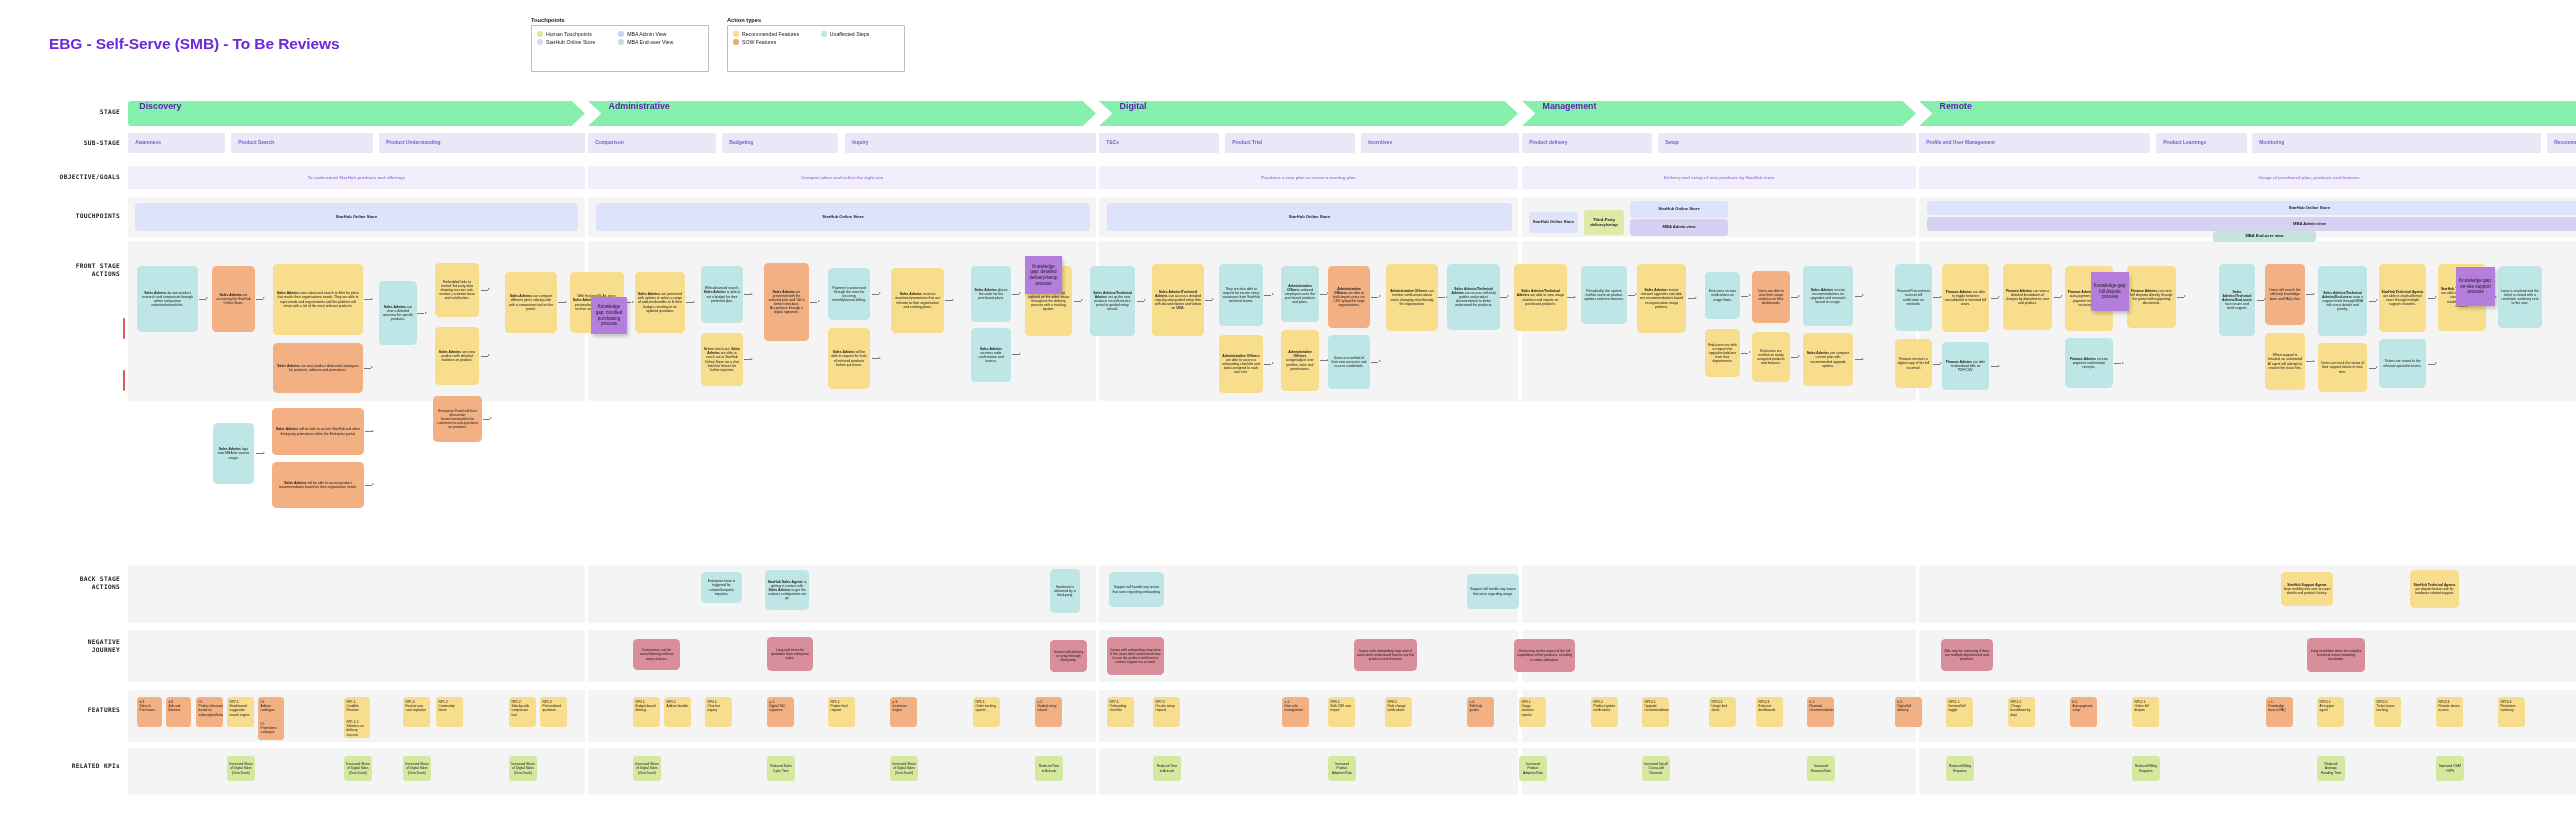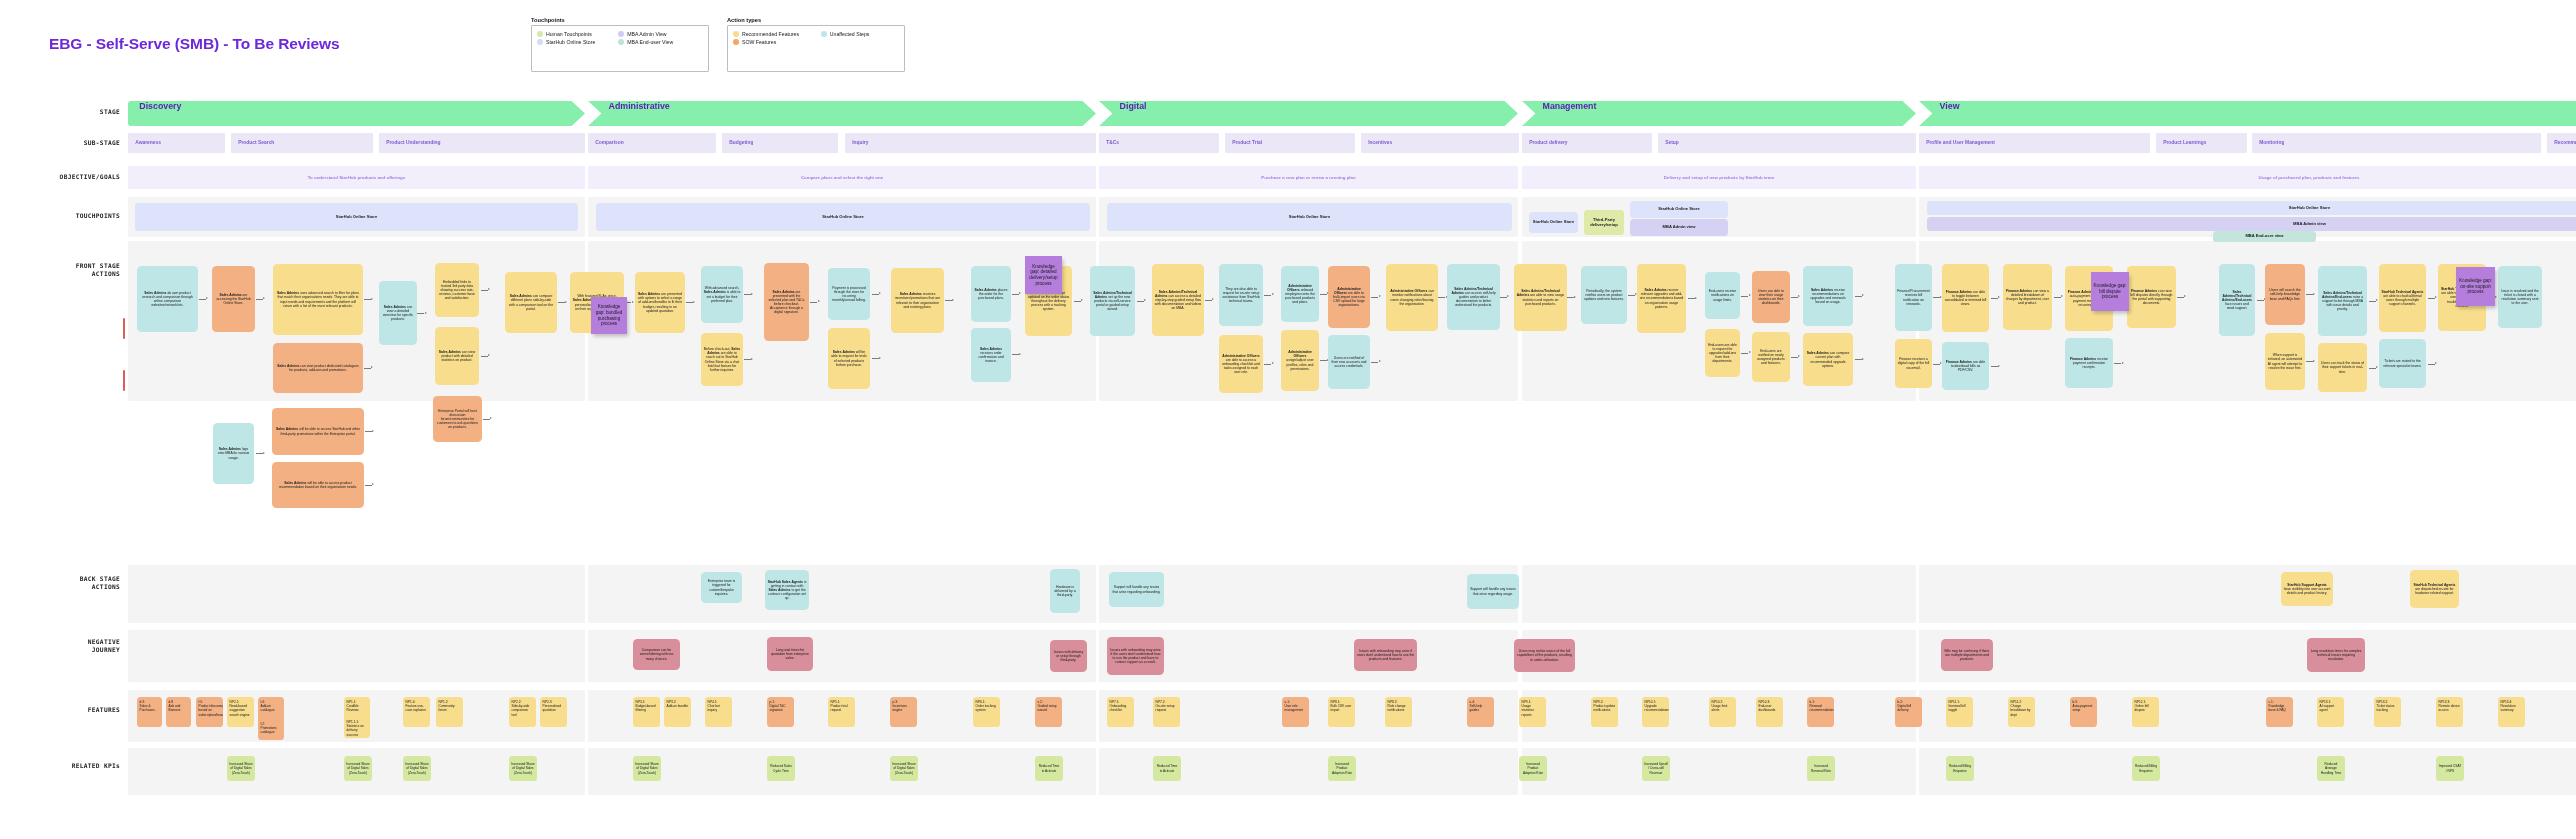--- a/index.html
+++ b/index.html
@@ -230,21 +230,21 @@
       <div class="stage-chev" style="left: 588px; top: 101px; width: 508px; height: 25px; clip-path: polygon(0px 0px, calc(100% - 13.4px) 0px, 100% 50%, calc(100% - 13.4px) 100%, 0px 100%, 13.4px 50%);">
         <div class="lbl" style="padding-left: 20.6px;">Administrative</div>
       </div>
       <div class="stage-chev" style="left: 1099px; top: 101px; width: 419px; height: 25px; clip-path: polygon(0px 0px, calc(100% - 13.4px) 0px, 100% 50%, calc(100% - 13.4px) 100%, 0px 100%, 13.4px 50%);">
         <div class="lbl" style="padding-left: 20.6px;">Digital</div>
       </div>
       <div class="stage-chev" style="left: 1522px; top: 101px; width: 394px; height: 25px; clip-path: polygon(0px 0px, calc(100% - 13.4px) 0px, 100% 50%, calc(100% - 13.4px) 100%, 0px 100%, 13.4px 50%);">
         <div class="lbl" style="padding-left: 20.6px;">Management</div>
       </div>
       <div class="stage-chev" style="left: 1919px; top: 101px; width: 780px; height: 25px; clip-path: polygon(0px 0px, calc(100% - 13.4px) 0px, 100% 50%, calc(100% - 13.4px) 100%, 0px 100%, 13.4px 50%);">
-        <div class="lbl" style="padding-left: 20.6px;">View</div>
+        <div class="lbl" style="padding-left: 20.6px;">Remote</div>
       </div>
       <div class="substage" style="left: 128px; top: 133px; width: 97px; height: 19.6px;">
         <span>Awareness</span>
       </div>
       <div class="substage" style="left: 231px; top: 133px; width: 142px; height: 19.6px;">
         <span>Product Search</span>
       </div>
       <div class="substage" style="left: 379px; top: 133px; width: 206px; height: 19.6px;">
         <span>Product Understanding</span>
       </div>

